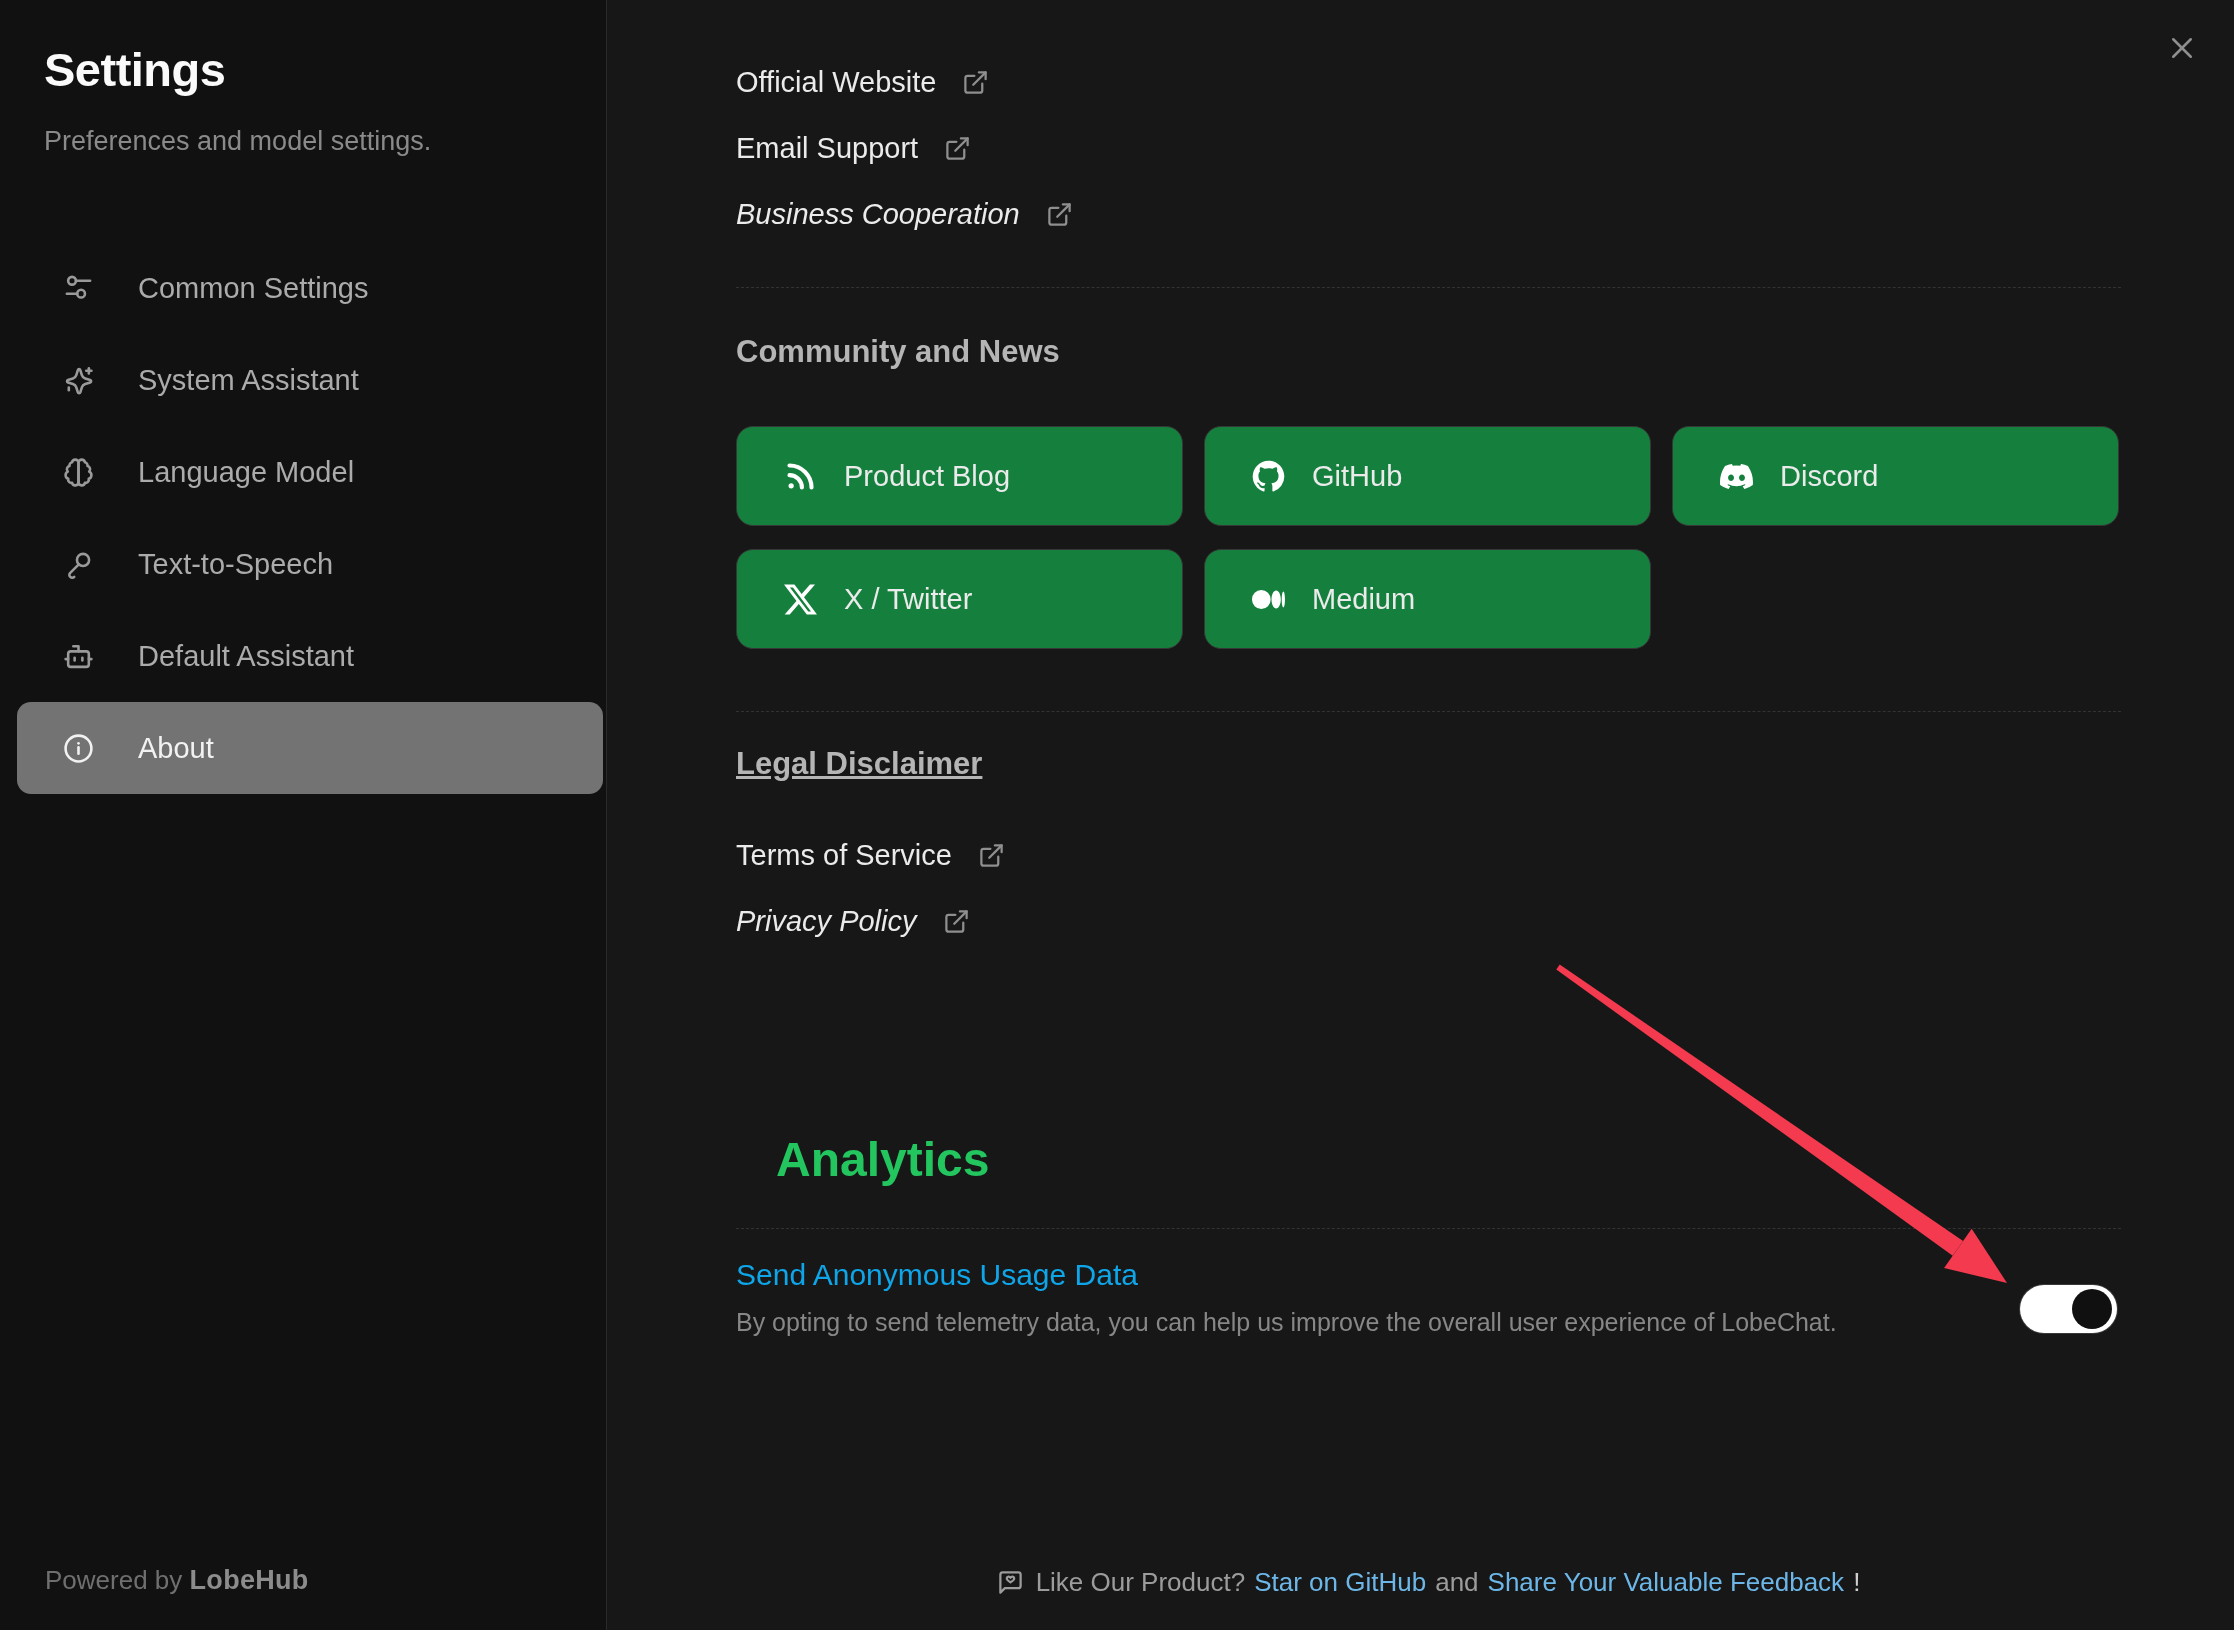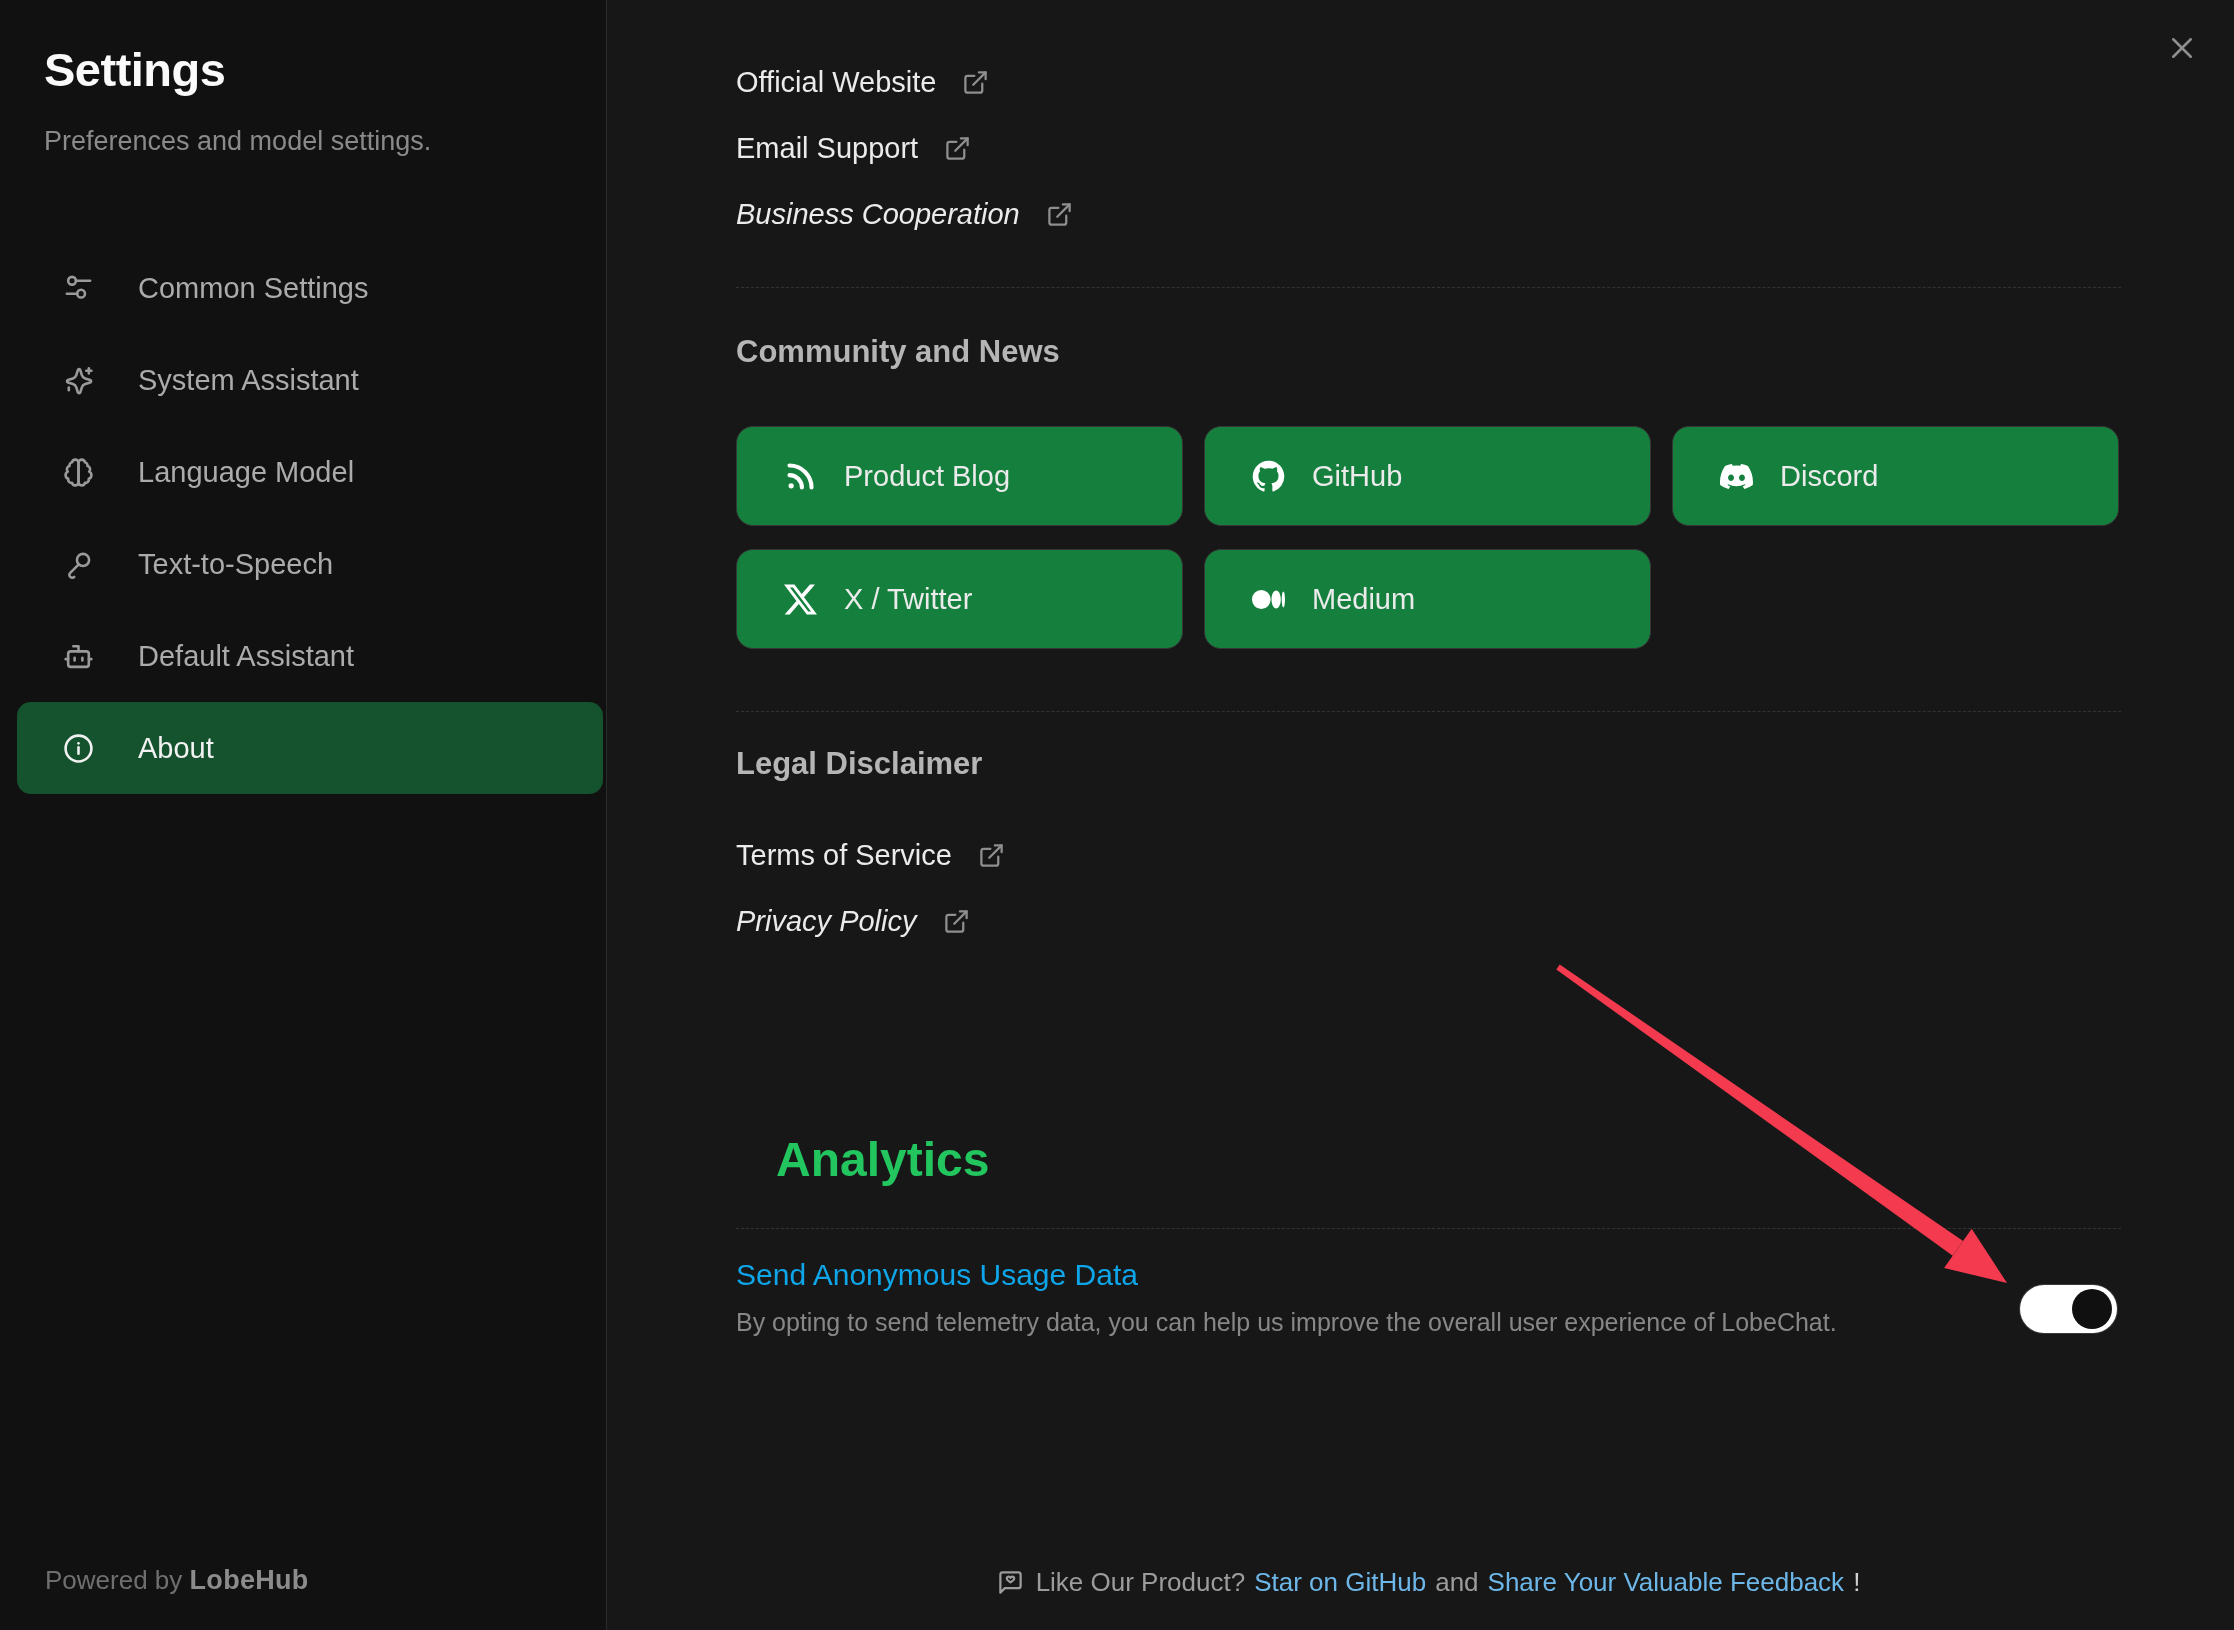--- a/index.html
+++ b/index.html
@@ -14,35 +14,35 @@
   
   .sidebar { position:absolute; left:0; top:0; width:607px; height:1630px;
     background:#111111; border-right:1px solid #2a2a2a; box-sizing:border-box; }
   .sb-title { position:absolute; left:44px; top:42px; font-size:47px; font-weight:bold; color:#fafafa; letter-spacing:-.5px; }
   .sb-sub   { position:absolute; left:44px; top:126px; font-size:27px; color:#8a8a8a; }
   .nav { position:absolute; left:17px; right:3px; top:242px; }
   .nav-item { height:92px; display:flex; align-items:center; gap:44px; padding-left:46px;
     border-radius:14px; font-size:29px; color:#ababab; cursor:pointer; }
   .nav-item .ic { width:31px; height:31px; color:#9a9a9a; }
   .nav-item .ic svg { width:31px; height:31px; }
-  .nav-item.active { background:#14532d; color:#f2f2f2; }
+  .nav-item.active { background:#737373; color:#f2f2f2; }
   .nav-item.active .ic { color:#f2f2f2; }
   .sb-footer { position:absolute; left:45px; bottom:34px; font-size:26px; color:#6f6f6f; }
   .sb-footer b { color:#8c8c8c; font-size:27px; letter-spacing:.3px; }
 
   
   .main { position:absolute; left:608px; top:0; right:0; bottom:0; }
   .close-btn { position:absolute; top:28px; right:32px; width:40px; height:40px;
     display:flex; align-items:center; justify-content:center; cursor:pointer; color:#8f8f8f; }
   .content { position:absolute; left:128px; top:0; width:1385px; height:100%; }
 
   .sec-h { position:absolute; font-size:31px; font-weight:bold; color:#b5b5b5; }
   #contact-heading { top:-28px; color:#c4c4c4; }
   #community-h { top:334px; }
-  #legal-h { top:746px; }
+  #legal-h { top:746px;text-decoration:underline; }
   #analytics-h { top:1132px; font-size:48px; color:#22c55e;margin-left:40px; }
 
   .link-row { position:absolute; height:66px; display:flex; align-items:center; gap:26px;
     font-size:29px; color:#ebebeb; cursor:pointer; }
   .link-row .ext { width:27px; height:27px; color:#8f8f8f; }
   #link-official { top:49px; } #link-email { top:115px; } #link-business { top:181px;font-style:italic; }
   #link-terms { top:822px; } #link-privacy { top:888px;font-style:italic; }
 
   .divider { position:absolute; left:0; width:1385px; border-top:1px dashed #333333; }
   #div1 { top:287px; } #div2 { top:711px; } #div3 { top:1228px; }

